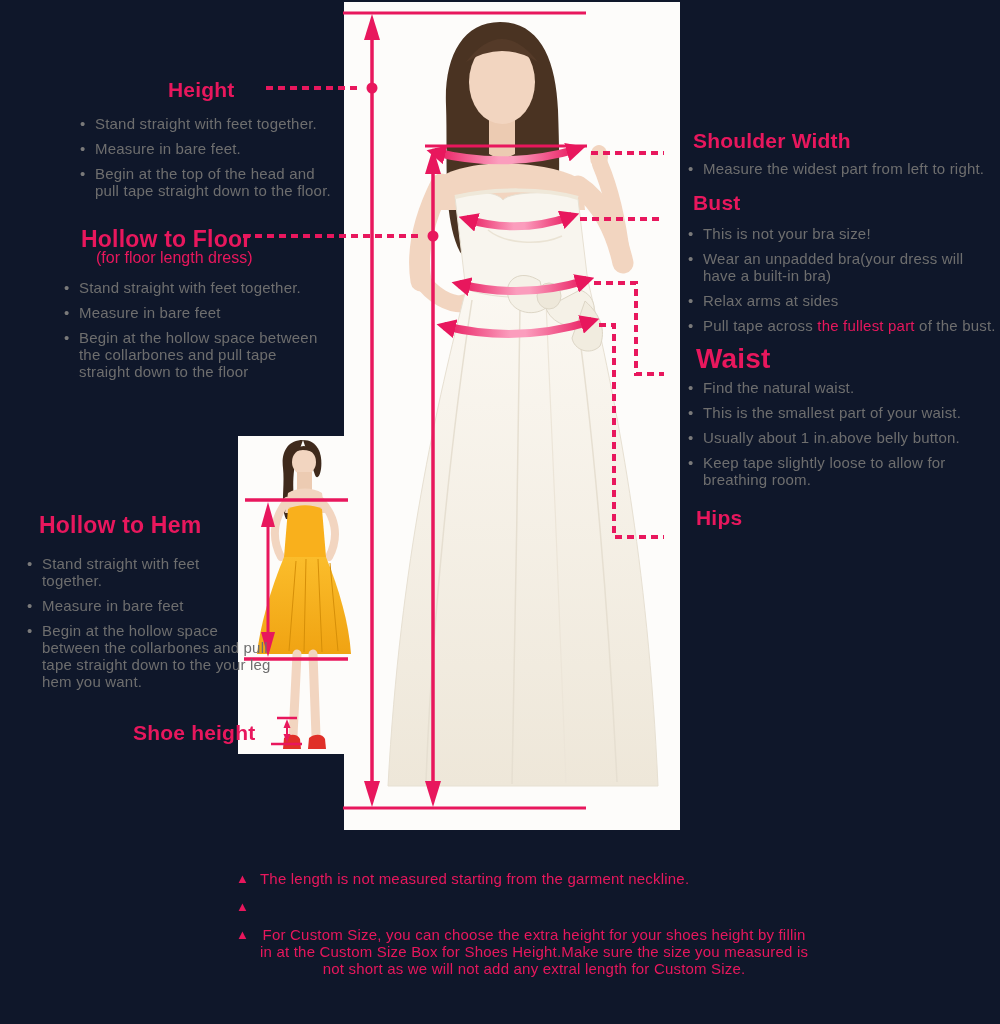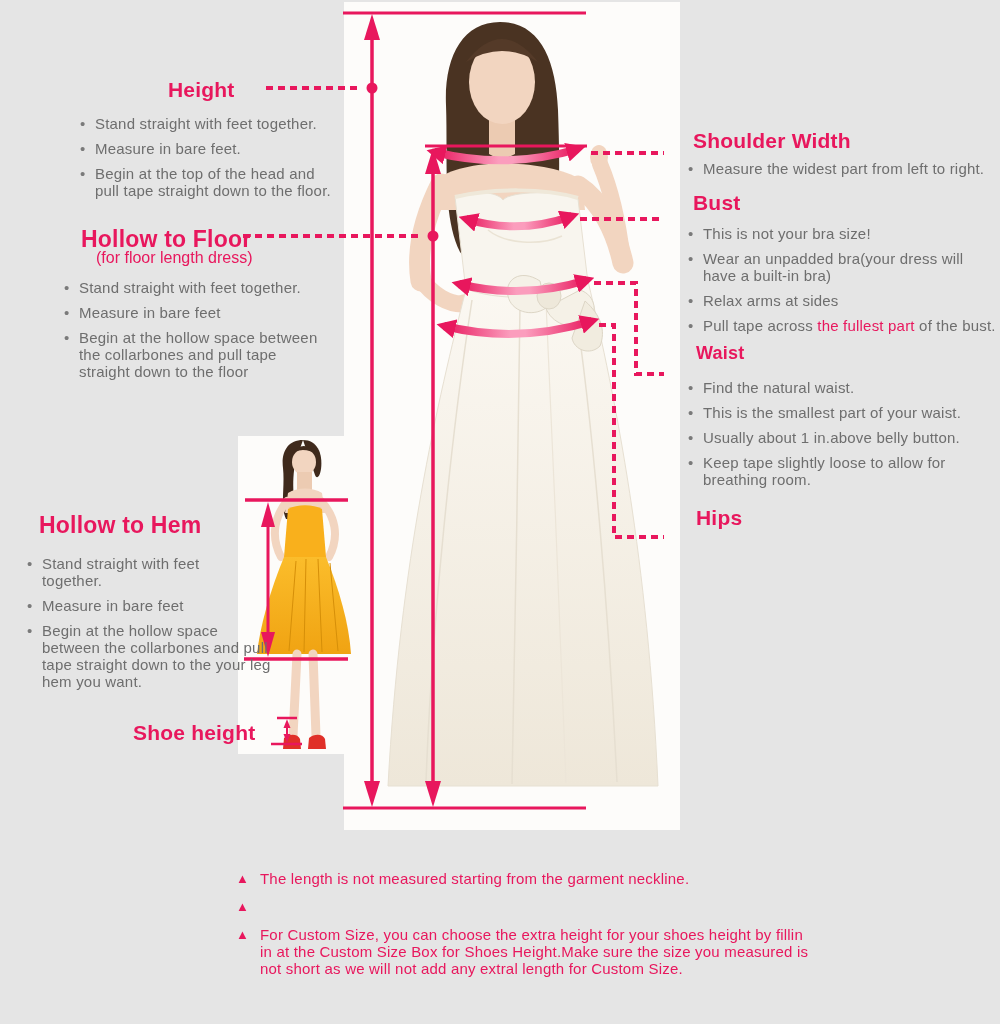--- a/index.html
+++ b/index.html
@@ -1,34 +1,34 @@
 <!DOCTYPE html>
 <html><head>
 <meta charset="utf-8">
 <style>
   html,body{margin:0;padding:0;background:#ffffff;}
   .canvas{
-    position:relative;width:1000px;height:1024px;background:#e5e5e5;overflow:hidden;
+    position:relative;width:1000px;height:1024px;background:#0f172a;overflow:hidden;
     font-family:"Liberation Sans","DejaVu Sans",sans-serif;
   }
   .abs{position:absolute;}
   .sec-title{
     color:#e8175d;font-weight:bold;font-size:22px;letter-spacing:.2px;white-space:nowrap;
   }
   .sec-sub{color:#e8175d;font-size:16px;white-space:nowrap;}
   .bullets{list-style:none;margin:13px;padding:0;color:#6e6e6e;font-size:15px;line-height:17px;letter-spacing:.2px;}
   .bullets li{position:relative;margin:0 0 8px 0;white-space:pre-line;}
   .bullets li::before{
     content:"•";position:absolute;left:-15px;top:0;color:#7a7a7a;font-size:15px;
   }
   .hl{color:#e8175d;}
   .notes{color:#e8175d;font-size:15px;line-height:17px;letter-spacing:.2px;}
   .note-item{display:flex;margin-bottom:11px;}
   .note-marker{width:24px;flex:0 0 24px;font-size:13px;line-height:17px;}
-  .note-text{white-space:pre-line;}
+  .note-text{white-space:pre-line;text-align:center;}
   svg{display:block;}
   .overlay{position:absolute;left:0;top:0;pointer-events:none;}
 </style>
 </head>
 <body>
 
 <div class="canvas">
 
   <svg class="overlay" width="1000" height="1024" viewBox="0 0 1000 1024">
     <defs>
@@ -187,21 +187,21 @@
 
   <div class="abs sec-title" style="left:693px;top:191px;font-size:21px;">Bust</div>
   <ul class="bullets abs" style="left:690px;top:212px;width:310px;">
     <li>This is not your bra size!</li>
     <li>Wear an unpadded bra(your dress will
 have a built-in bra)</li>
     <li>Relax arms at sides</li>
     <li><span>Pull tape across </span><span class="hl">the fullest part</span><span> of the bust.</span></li>
   </ul>
 
-  <div class="abs sec-title" style="left:696px;top:343px;font-size:18px;">Waist</div>
+  <div class="abs sec-title" style="left:696px;top:343px;font-size:28px;">Waist</div>
   <ul class="bullets abs" style="left:690px;top:366px;width:300px;">
     <li>Find the natural waist.</li>
     <li>This is the smallest part of your waist.</li>
     <li>Usually about 1 in.above belly button.</li>
     <li>Keep tape slightly loose to allow for
 breathing room.</li>
   </ul>
 
   <div class="abs sec-title" style="left:696px;top:506px;font-size:21px;">Hips</div>
 

